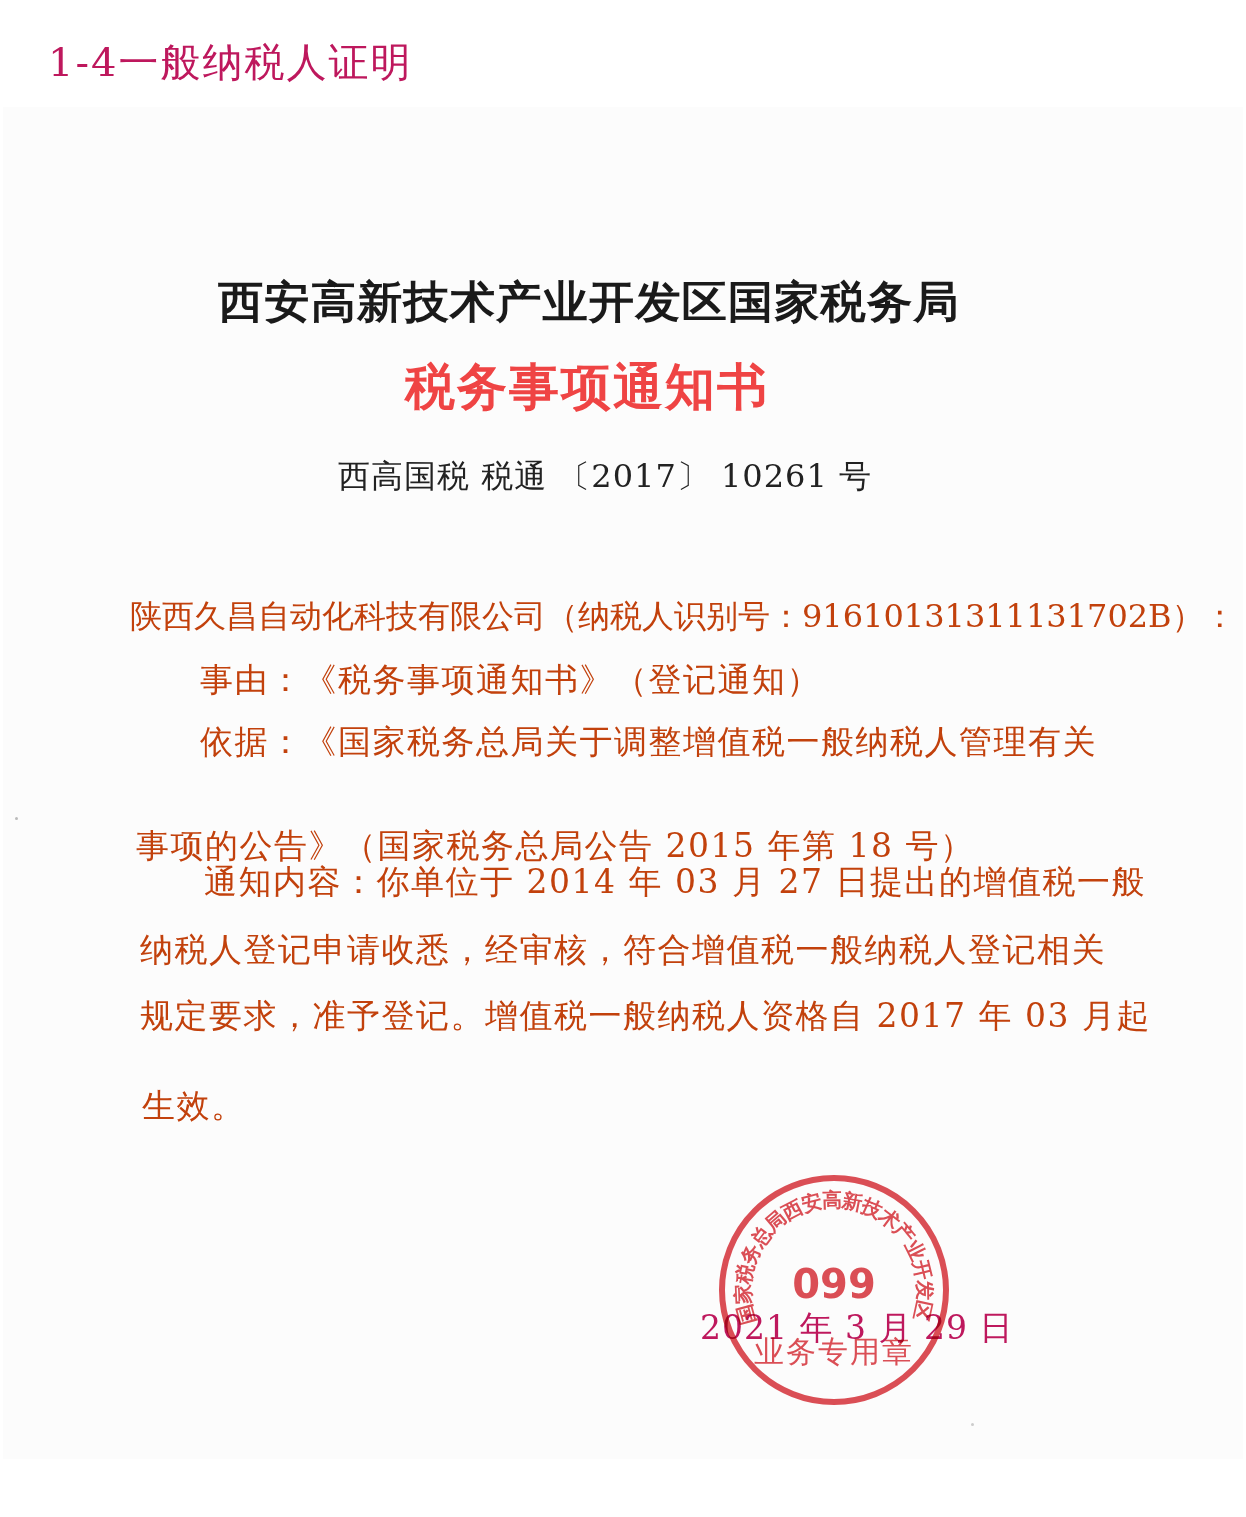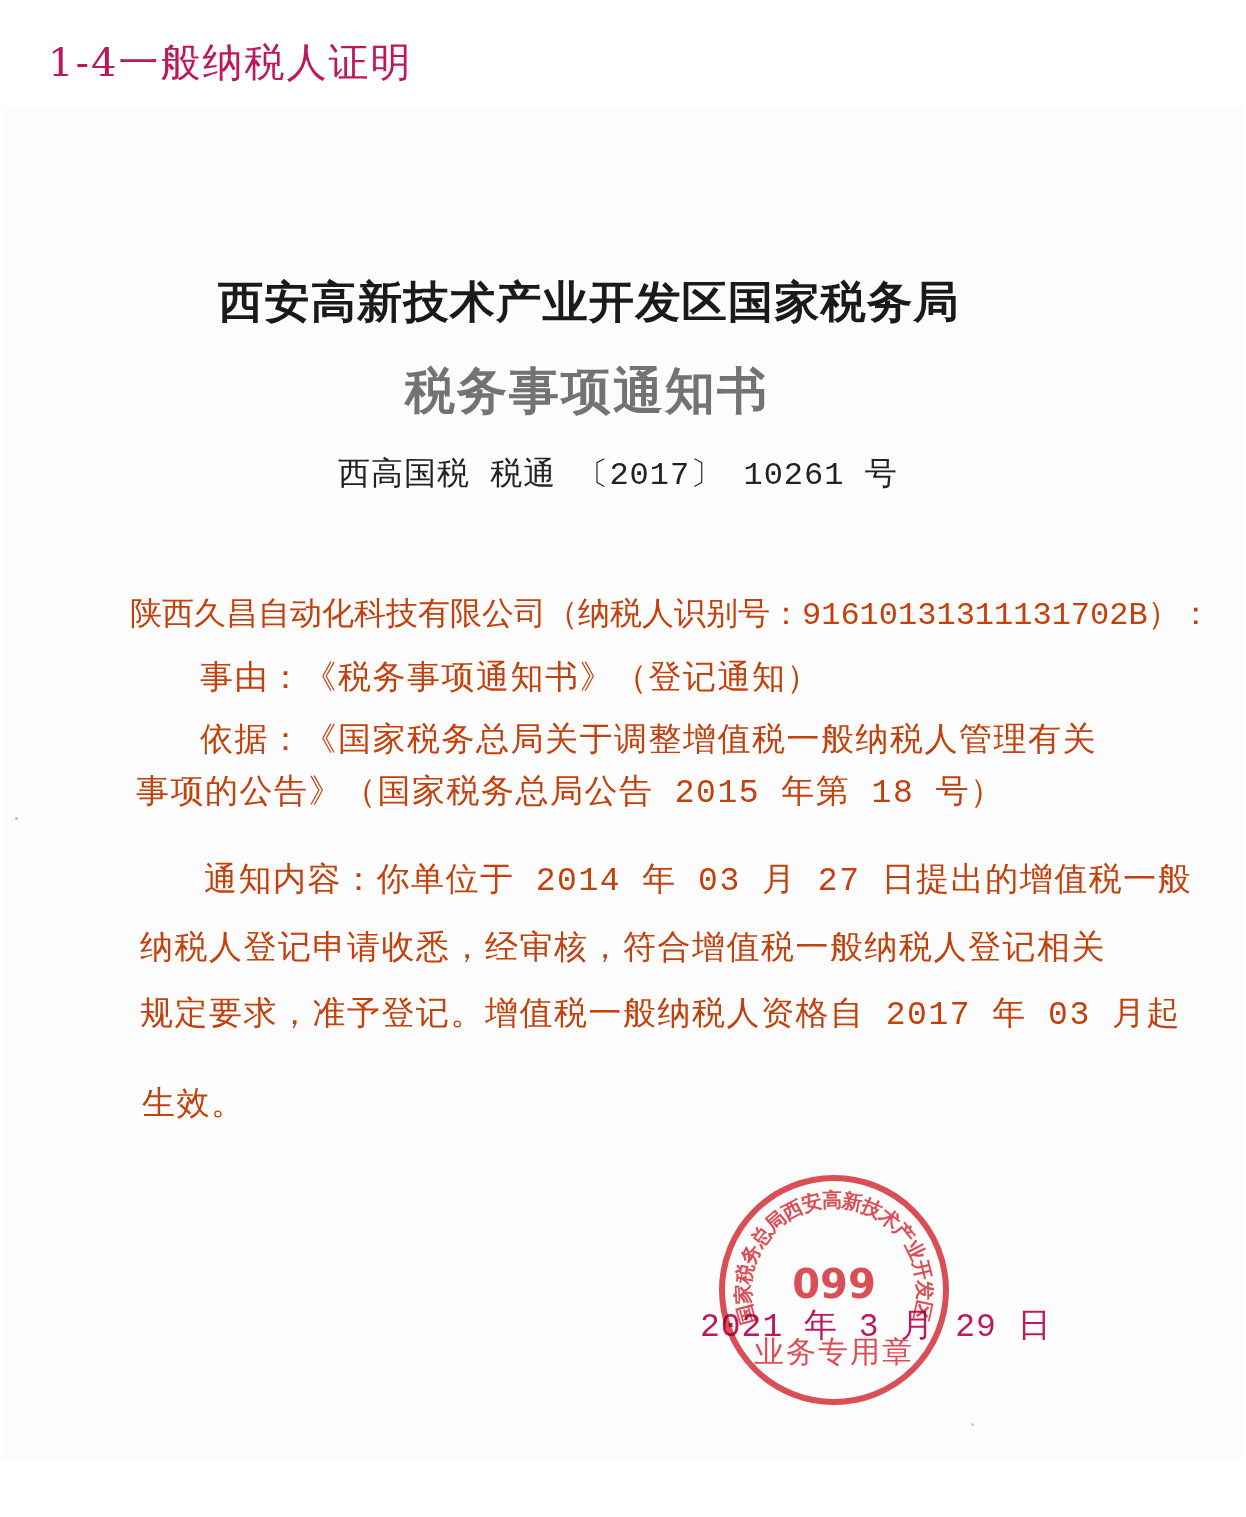--- a/index.html
+++ b/index.html
@@ -31,62 +31,61 @@
       left: 3px;
       top: 107px;
       width: 1240px;
       height: 1352px;
       background: #fcfcfc;
     }
     .scan-text {
       position: absolute;
       white-space: nowrap;
       color: #1e1e1e;
-      font-family: Liberation Mono, monospace;
     }
     .authority-title {
       left: 218px;
       top: 272px;
       font-family: "DejaVu Sans", "Liberation Sans", sans-serif;
       font-weight: bold;
       font-size: 44px;
       letter-spacing: 1px;
       line-height: 60px;
       transform: scaleX(1.03);
       transform-origin: left center;
       color: #1a1a1a;
     }
     .notice-title {
       left: 405px;
       top: 358px;
-      font-family: Liberation Sans, sans-serif;
+      font-family: Liberation Mono, monospace;
       font-weight: bold;
       font-size: 50px;
       letter-spacing: 2px;
       line-height: 66px;
-      color: #737373;
+      color: #ef4444;
     }
     .doc-number {
       left: 338px;
       top: 454px;
       font-size: 32px;
       line-height: 44px;
       letter-spacing: 1px;
       color: #222;
     }
     .body-line {
       font-size: 33px;
       line-height: 44px;
       letter-spacing: 1.5px;
       color: #c2410c;
     }
     .line-recipient { left: 130px; top: 594px; letter-spacing: 0px; font-size: 32px; }
     .line-reason { left: 200px; top: 658px; }
     .line-basis-1 { left: 200px; top: 720px; }
-    .line-basis-2 { left: 136px; top: 772px; }
+    .line-basis-2 { left: 136px; top: 824px; }
     .line-content-1 { left: 204px; top: 860px; }
     .line-content-2 { left: 140px; top: 928px; }
     .line-content-3 { left: 140px; top: 994px; }
     .line-content-4 { left: 142px; top: 1084px; }
 
     .issue-date {
       left: 700px;
       top: 1306px;
       font-size: 33px;
       line-height: 44px;

